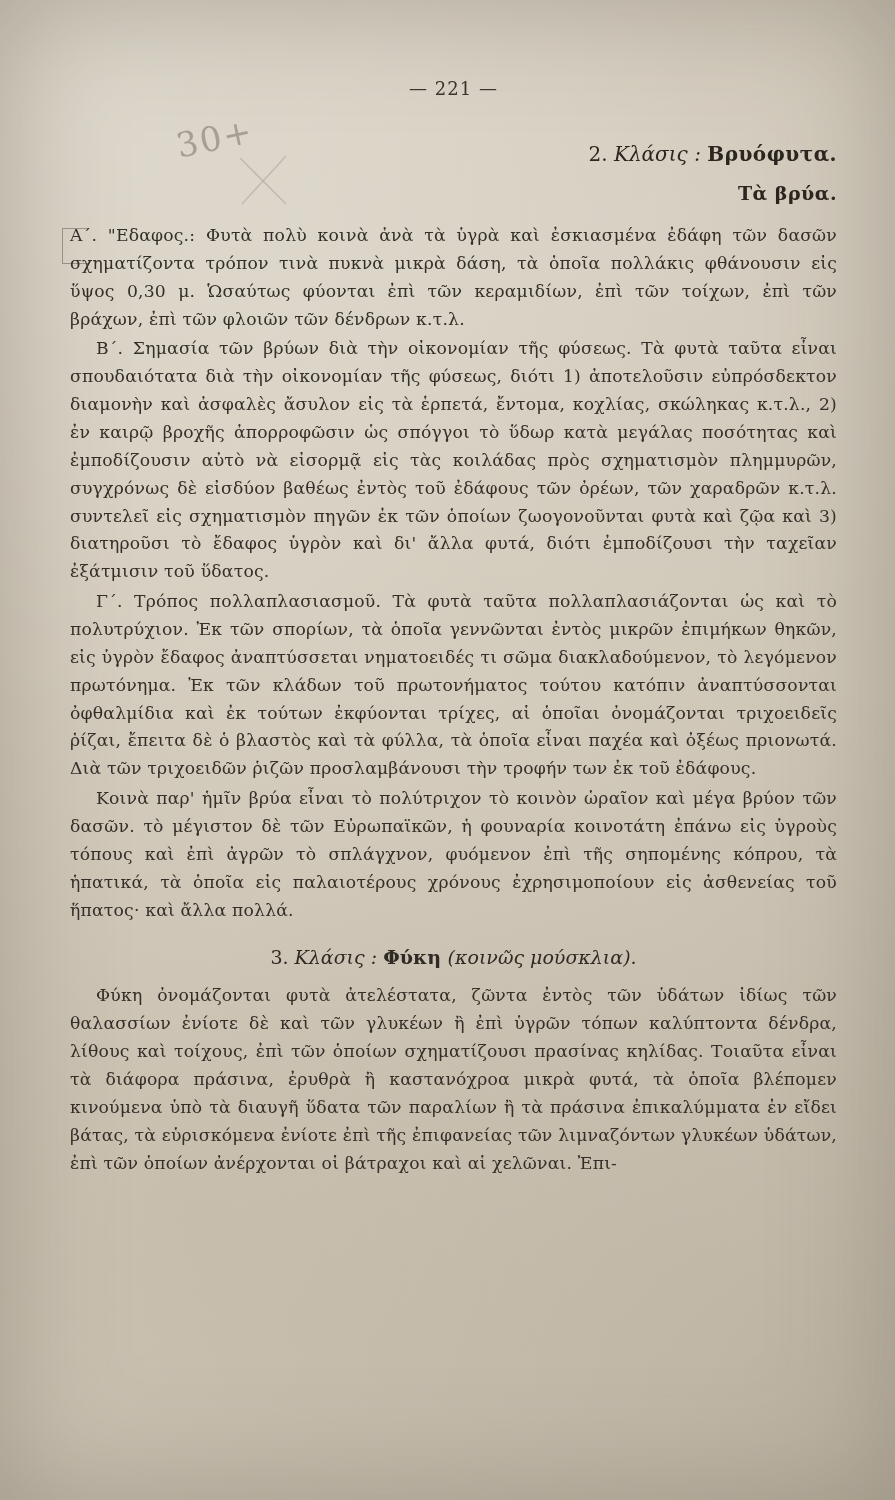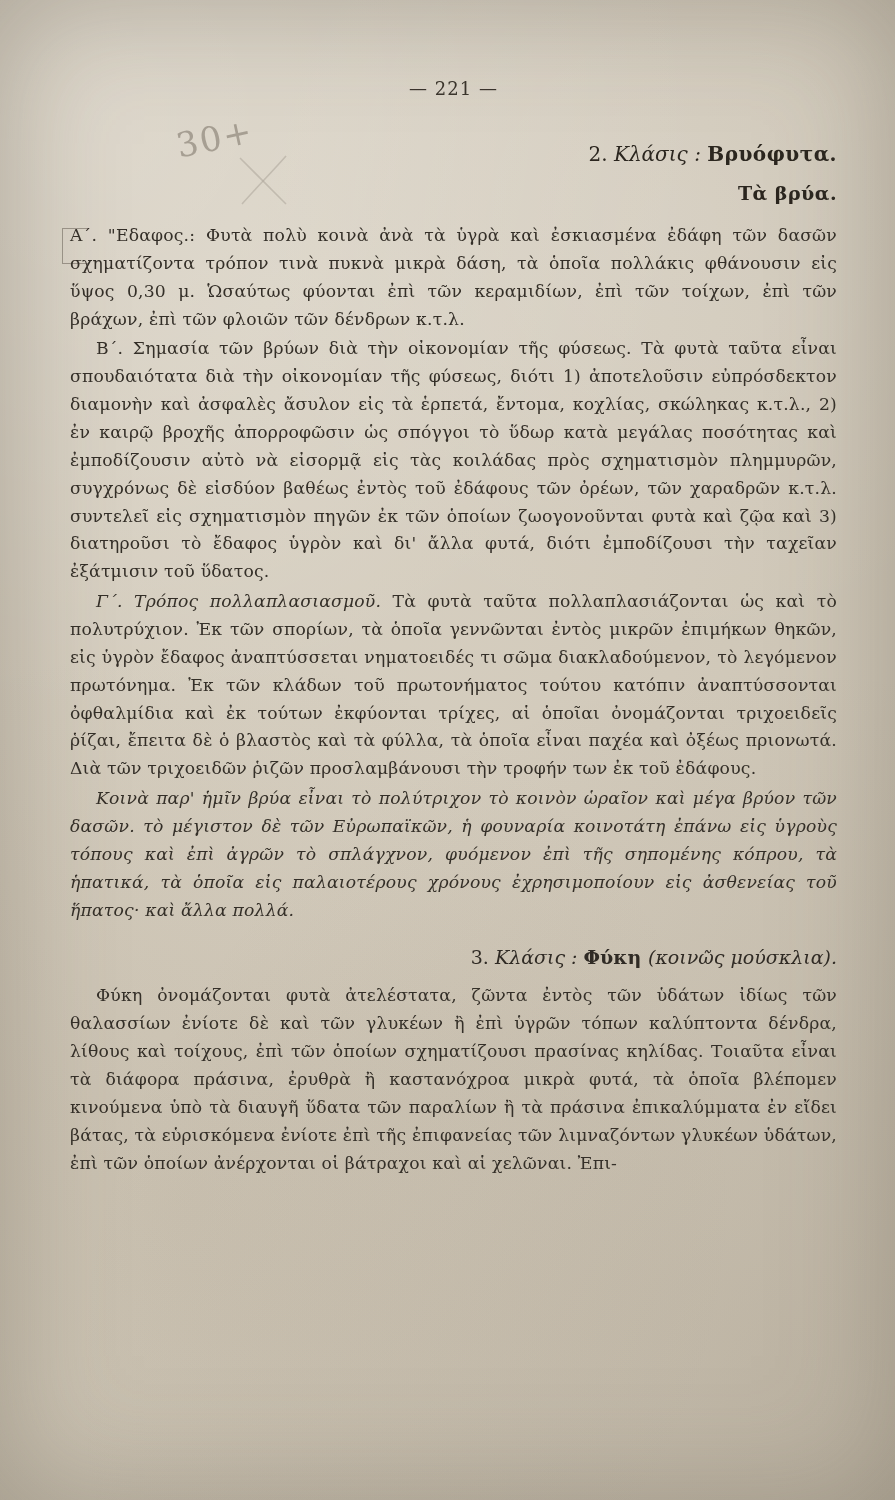--- a/index.html
+++ b/index.html
@@ -70,25 +70,24 @@
     line-height: 1.62;
     text-align: justify;
     margin: 0 0 2px 0;
     color: #342f28;
     letter-spacing: 0.2px;
   }
   p.body.indent { text-indent: 26px; }
   .small {
     font-size: 15.2px;
     line-height: 1.55;
-    font-style: italic;
   }
-  .it { font-style: italic; }
+  .it { }
   .heading-3 {
-    text-align: right;
+    text-align: center;
     font-size: 19px;
     margin: 22px 0 14px 0;
     font-style: italic;
   }
   .heading-3 .plain { font-style: normal; }
   .heading-3 .bold { font-style: normal; font-weight: bold; }
   
   .scrawl {
     position: absolute;
     left: 176px;

